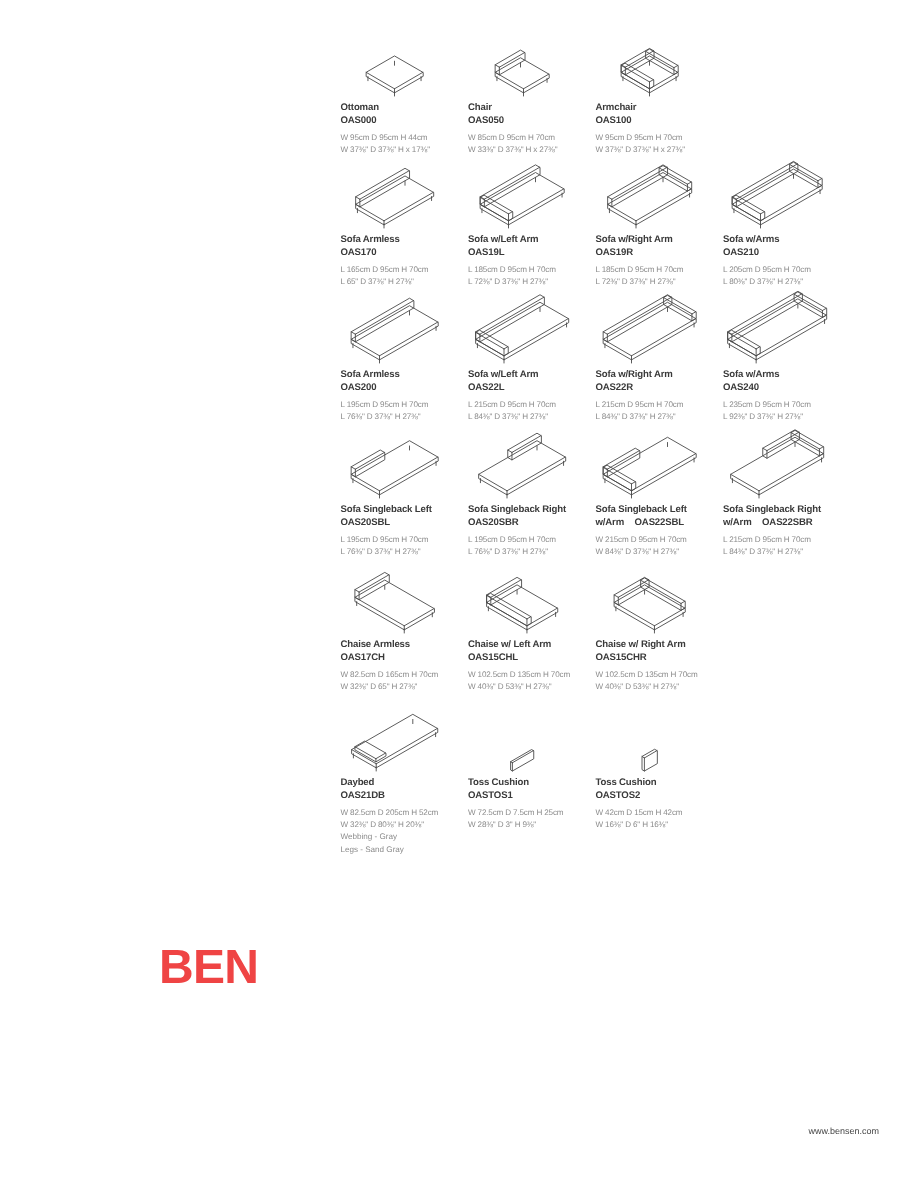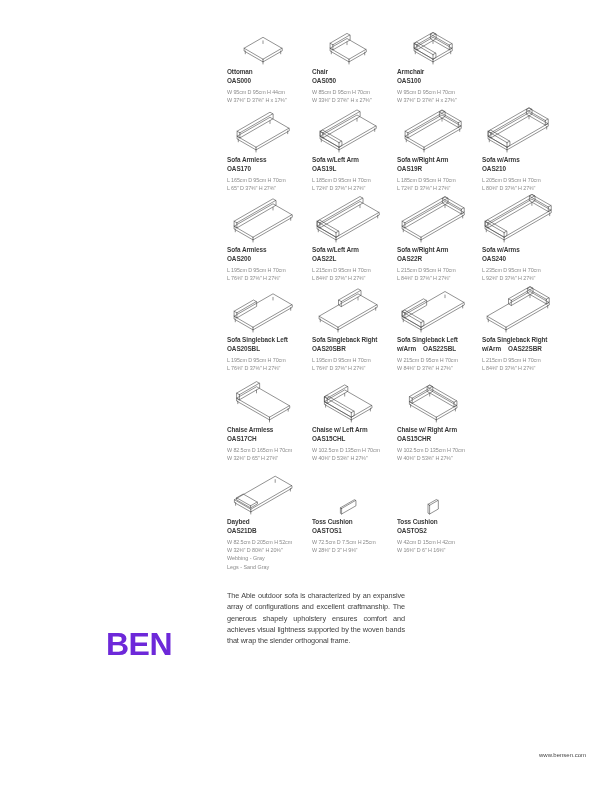--- a/index.html
+++ b/index.html
@@ -16,21 +16,21 @@
   .drawing{display:block;margin-bottom:2px;}
   .drawing path{stroke:#4a4a4a;stroke-width:0.6;fill:none;stroke-linejoin:round;stroke-linecap:round;}
   .pname,.pmodel{font-size:6.4px;font-weight:700;color:#3a3a3a;line-height:8.6px;letter-spacing:-0.1px;}
   .pline2{display:flex;gap:7px;}
   .pdims{font-size:5.4px;color:#8b8b8b;line-height:8.2px;letter-spacing:-0.1px;}
   .pdims.first{margin-top:2.5px;}
   .mat{position:absolute;left:227px;top:554px;font-size:5.4px;color:#8b8b8b;line-height:9.4px;}
   .desc{position:absolute;left:227px;top:590px;width:178px;font-size:7.3px;color:#3f3f3f;
         text-align:justify;line-height:11.3px;letter-spacing:-0.1px;}
   .desc p{margin:0 0 11px 0;}
-  .logo{position:absolute;left:106px;top:629px;font-size:32px;font-weight:700;color:#6d28d9;
+  .logo{position:absolute;left:106px;top:629px;font-size:32px;font-weight:700;color:#ef4444;
         line-height:0.94;letter-spacing:-0.5px;}
   .footer{position:absolute;right:26px;top:752px;font-size:6px;color:#454545;text-decoration:none;}
 </style>
 </head>
 <body>
 
 <div class="page">
 
   <div class="grid">
       <div class="grid-row" style="top: 16px;">
@@ -512,18 +512,17 @@
   <div class="mat">
     <div>Webbing - Gray</div>
     <div>Legs - Sand Gray</div>
   </div>
 
   <div class="logo">
     <div>BEN</div>
   </div>
 
   <div class="desc">
-    <p>The Able outdoor sofa is characterized by an expansive array of configurations and excellent craftmanship. The generous shapely upholstery ensures comfort and achieves visual lightness supported by the woven bands that wrap the slender orthogonal frame.</p>
   </div>
 
   <a class="footer" href="#">www.bensen.com</a>
 
 </div>
 
 </body></html>

